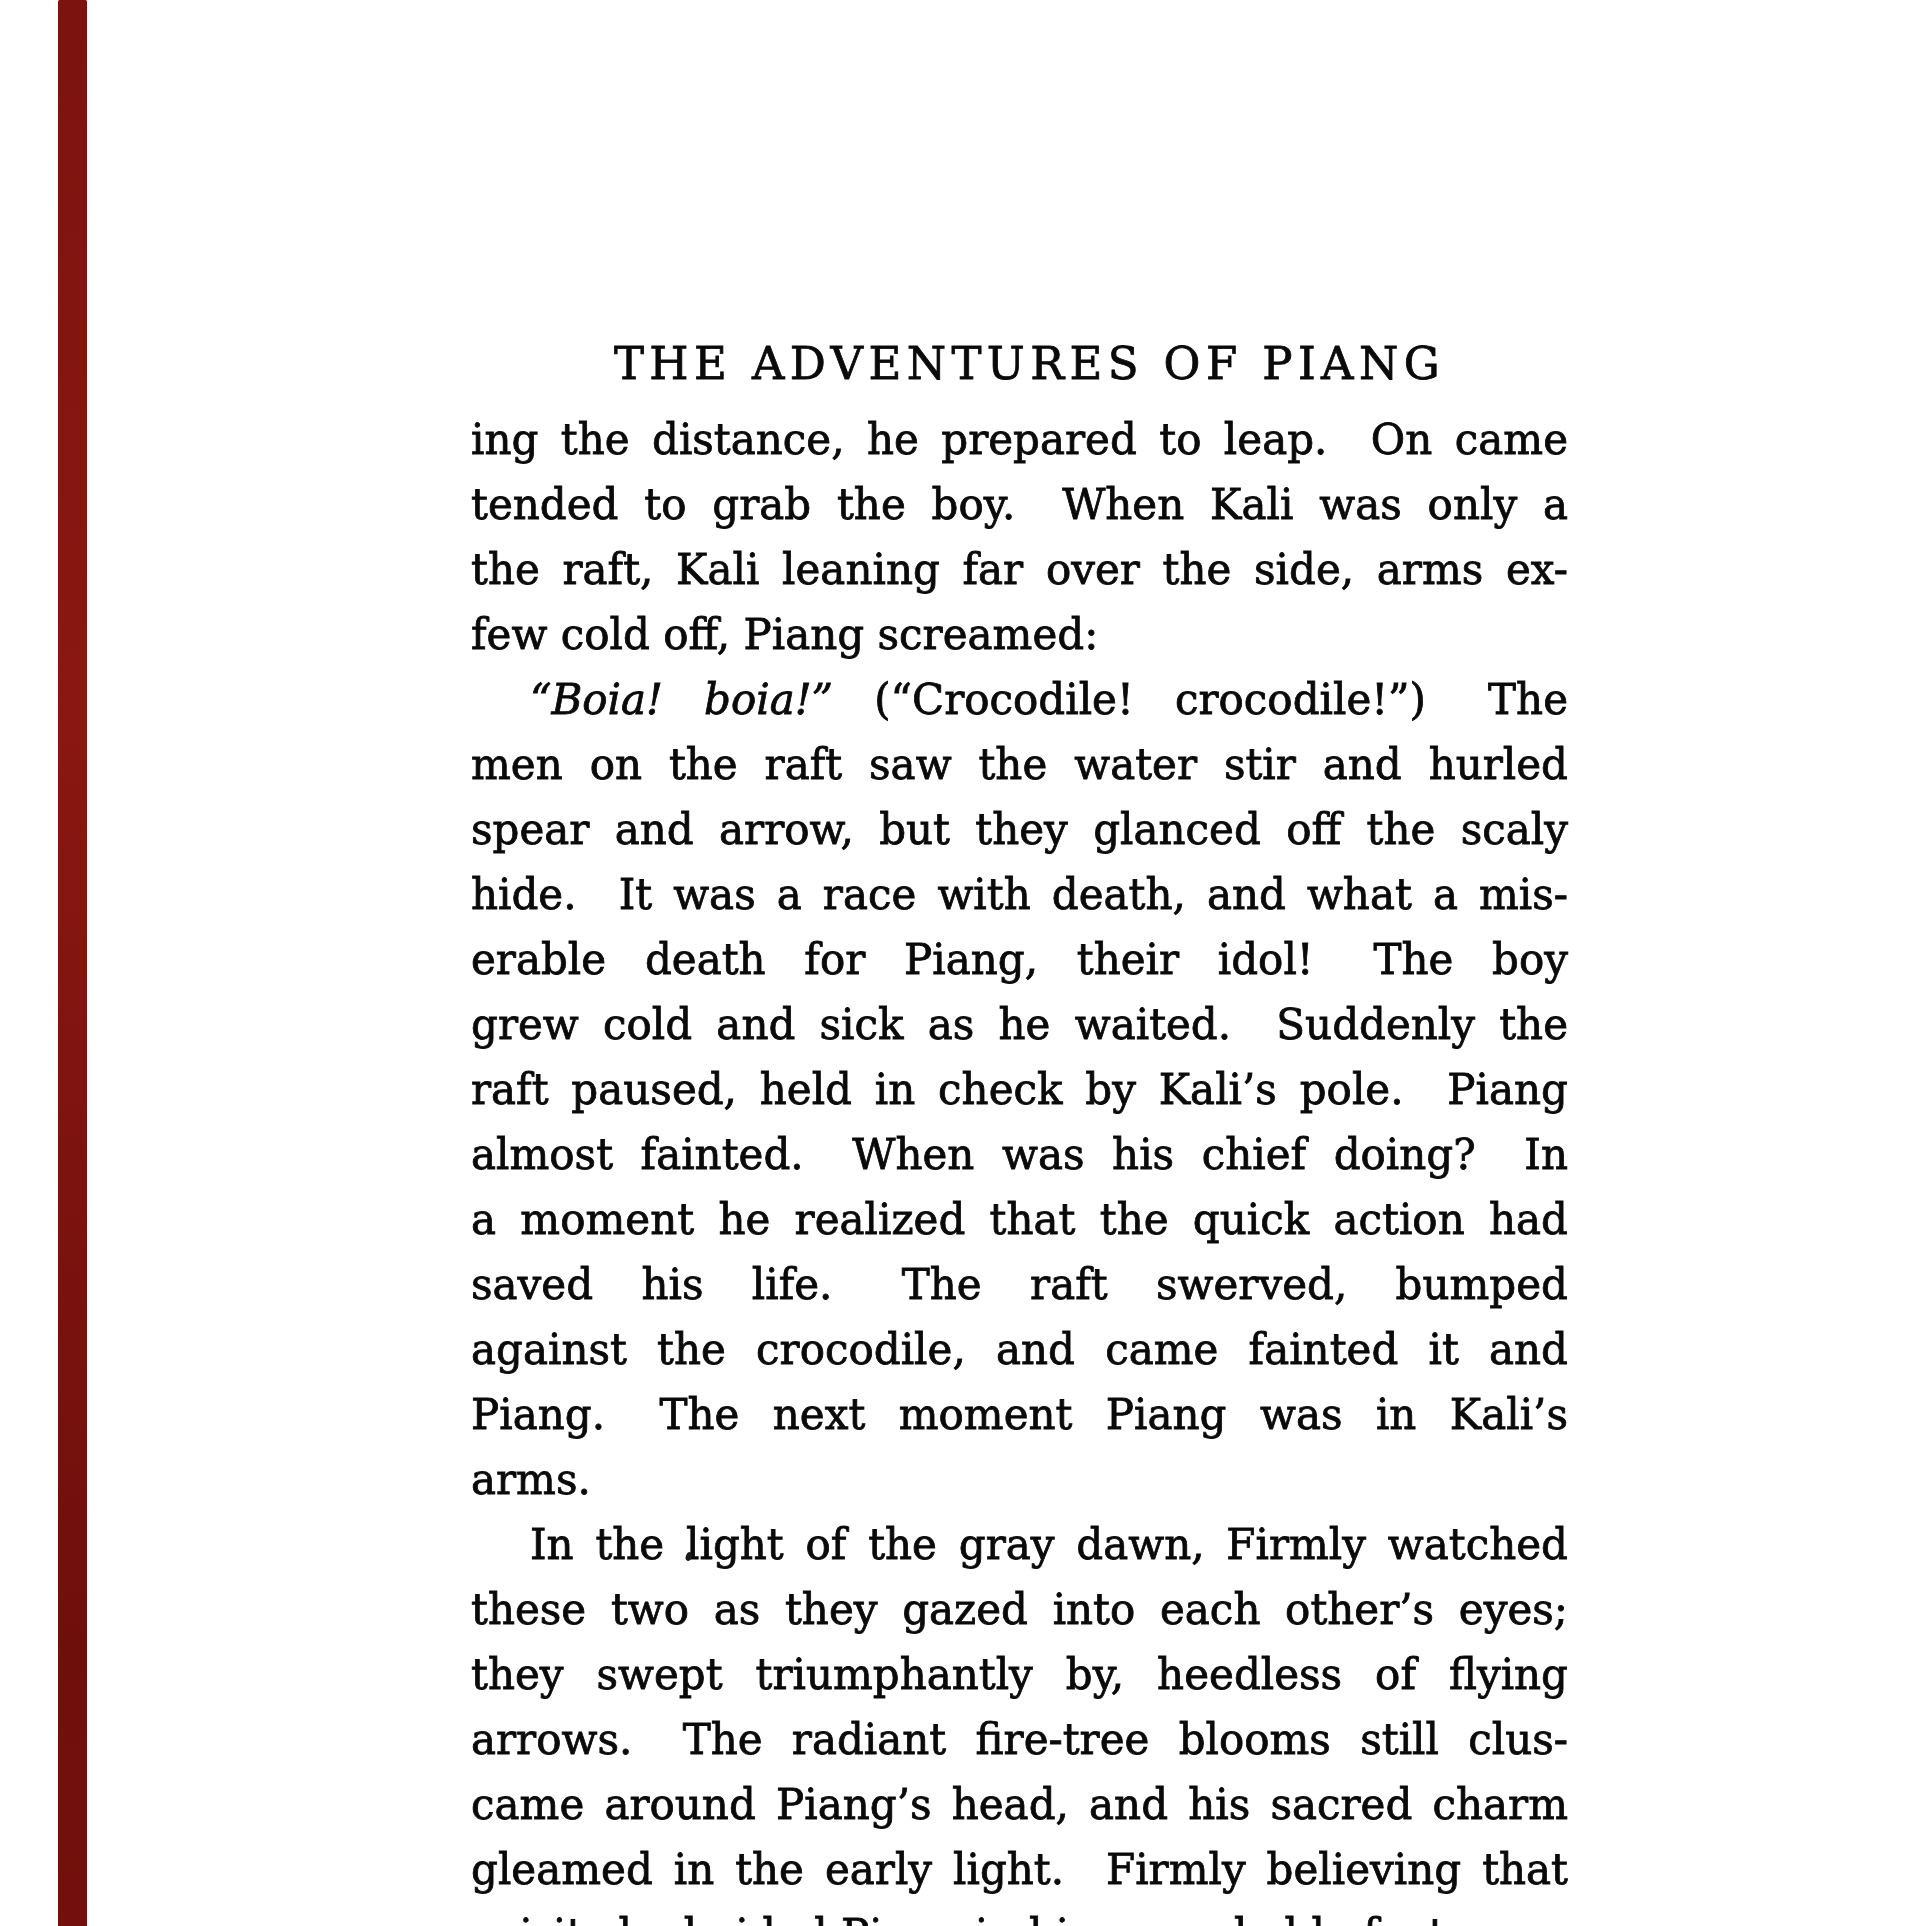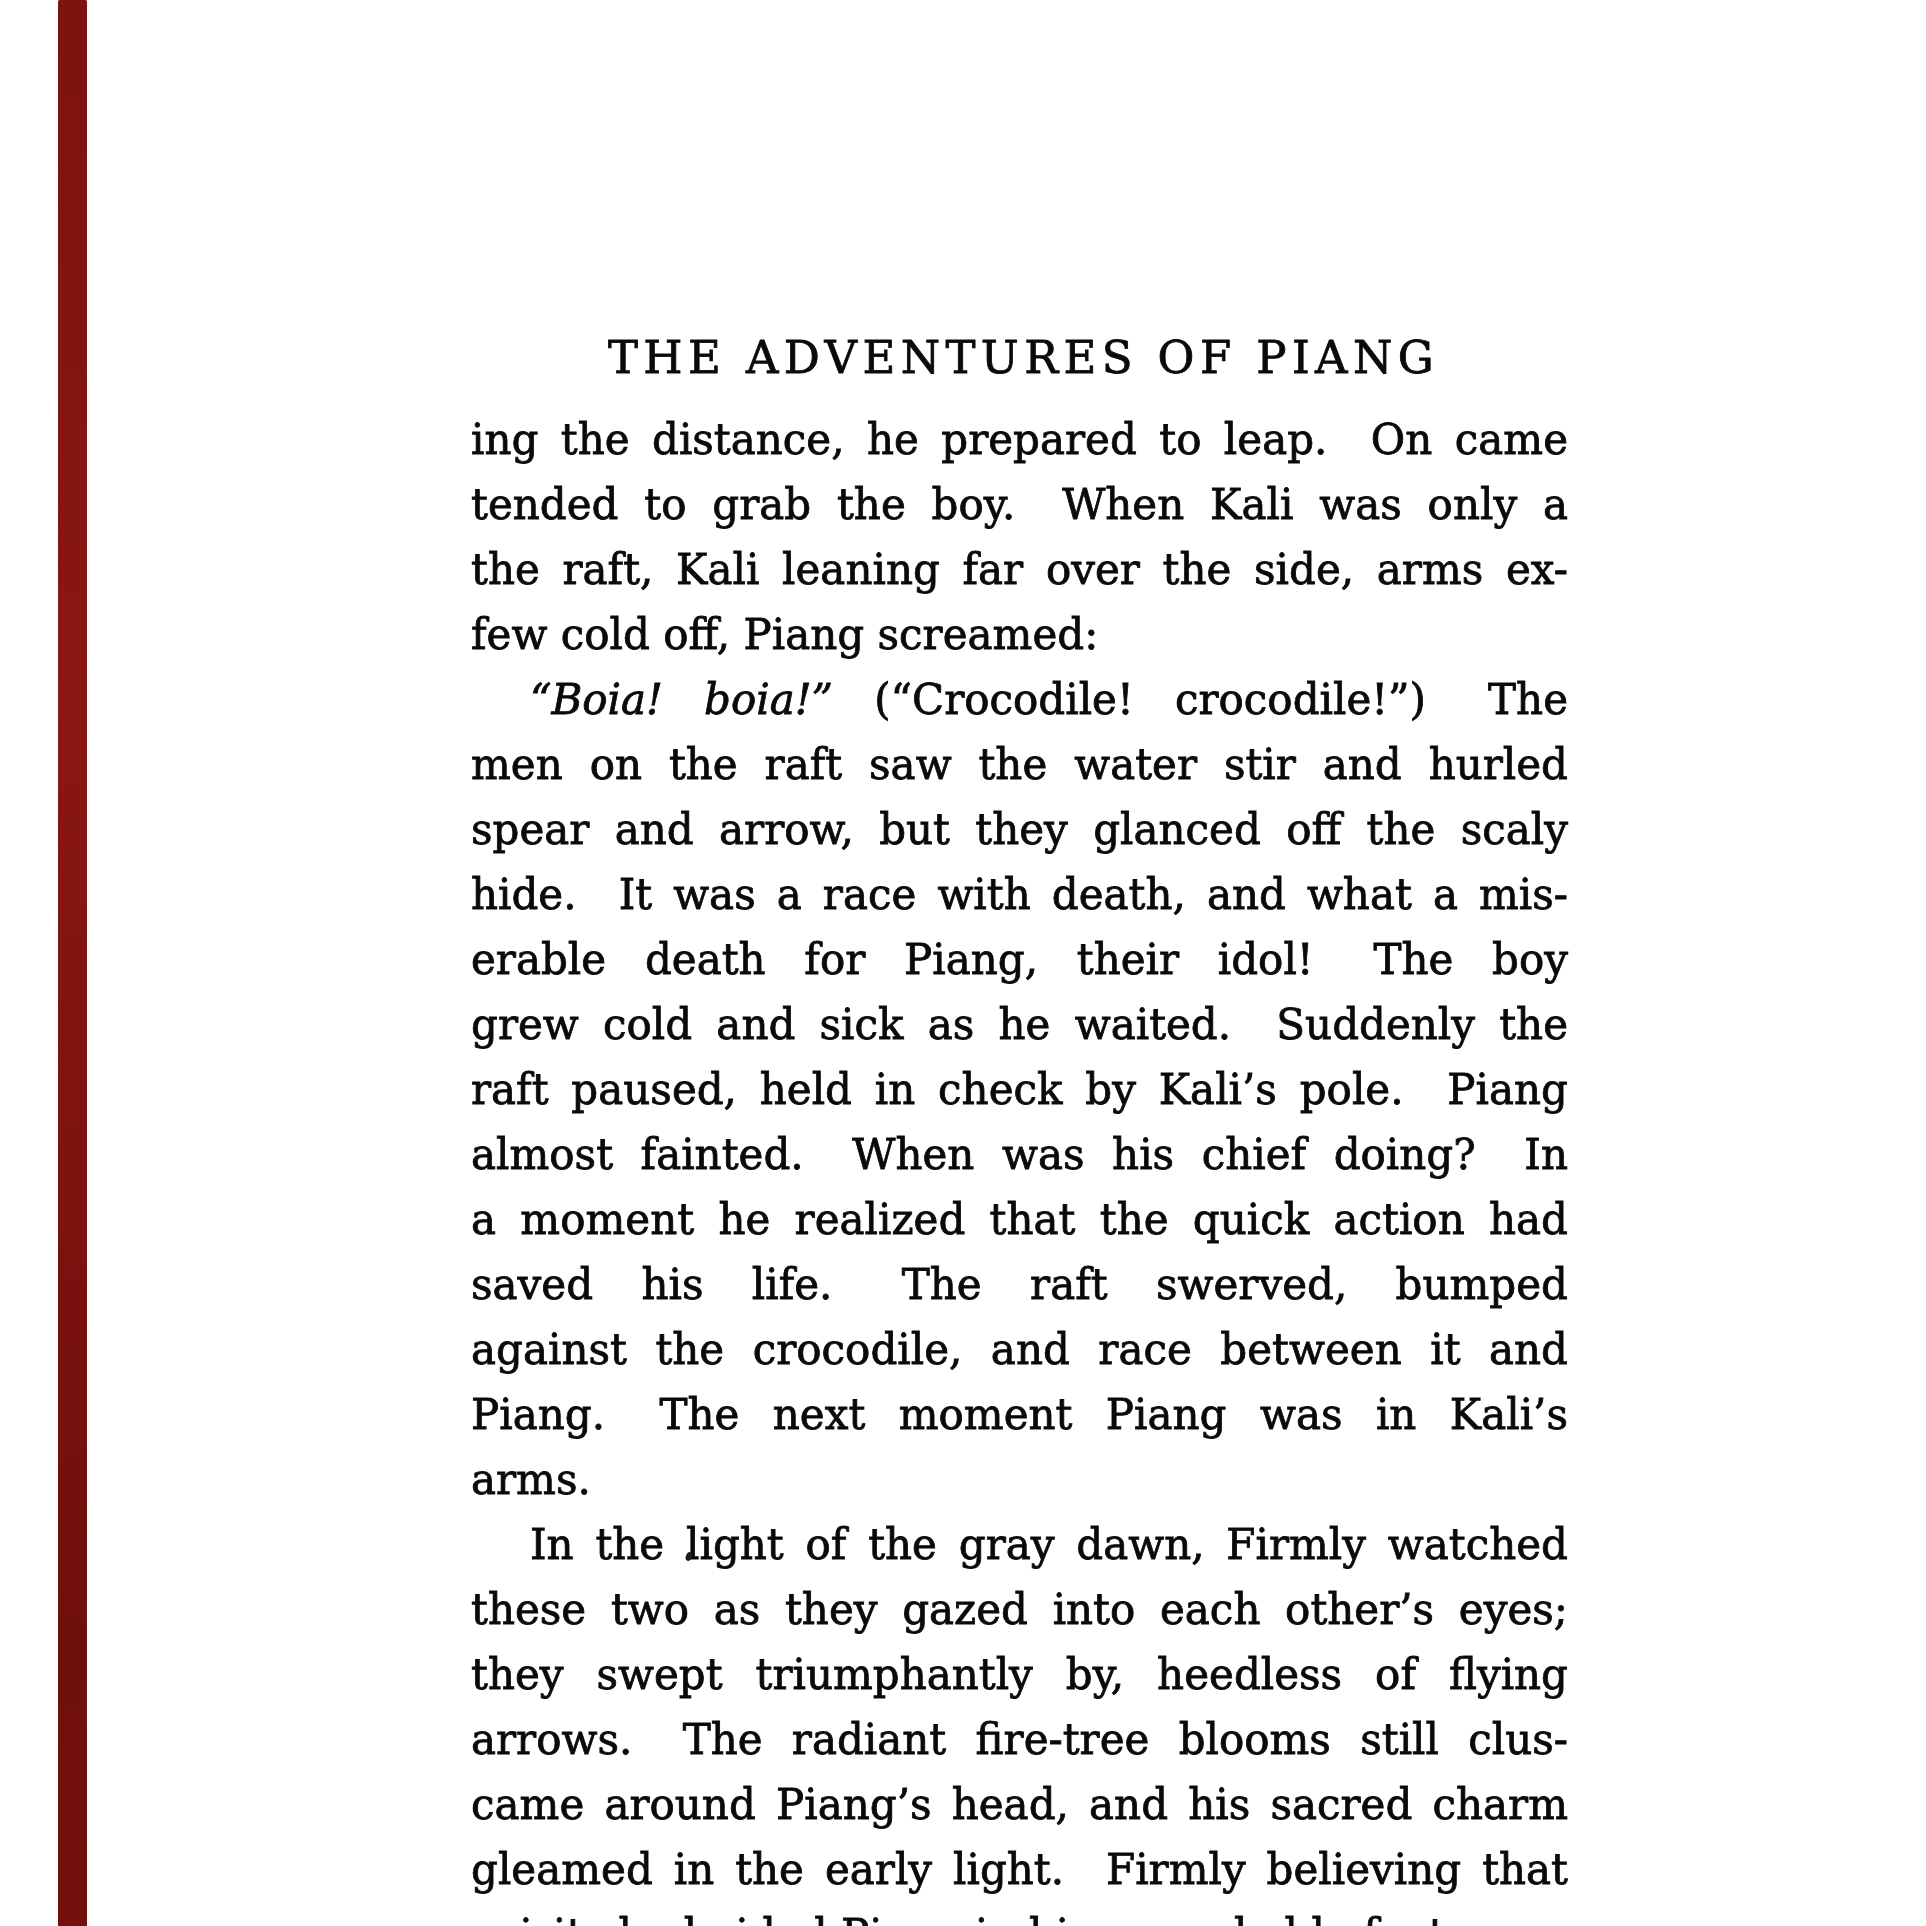--- a/index.html
+++ b/index.html
@@ -10,21 +10,21 @@
     overflow:hidden;
     font-family:"DejaVu Serif",serif;
     color:#0a0a0a;
   }
   .spine{
     position:absolute;left:58px;top:0;width:28.5px;height:2529px;
     background:linear-gradient(180deg,#7c130f 0%,#8a1712 28%,#6f0f0c 65%,#7c130f 100%);
     border-radius:1.5px;
   }
   .running-head{
-    position:absolute;left:471px;top:327px;width:1097px;margin:4px;
+    position:absolute;left:471px;top:327px;width:1097px;margin:10px;
     font-size:45px;font-weight:normal;letter-spacing:5.4px;
     text-align:center;white-space:nowrap;
     -webkit-text-stroke:0.8px #0a0a0a;
   }
   .text-column{
     position:absolute;left:471px;top:407px;width:1097px;
     font-size:42px;line-height:65px;
     -webkit-text-stroke:0.8px #0a0a0a;
   }
   .line{
@@ -55,21 +55,21 @@
       <div class="line indent"><span class="it">“Boia! boia!”</span><span> (“Crocodile! crocodile!”)  The</span></div>
       <div class="line"><span>men on the raft saw the water stir and hurled</span></div>
       <div class="line"><span>spear and arrow, but they glanced off the scaly</span></div>
       <div class="line"><span>hide.  It was a race with death, and what a mis-</span></div>
       <div class="line"><span>erable death for Piang, their idol!  The boy</span></div>
       <div class="line"><span>grew cold and sick as he waited.  Suddenly the</span></div>
       <div class="line"><span>raft paused, held in check by Kali’s pole.  Piang</span></div>
       <div class="line"><span>almost fainted.  When was his chief doing?  In</span></div>
       <div class="line"><span>a moment he realized that the quick action had</span></div>
       <div class="line"><span>saved his life.  The raft swerved, bumped</span></div>
-      <div class="line"><span>against the crocodile, and race between it and</span></div>
+      <div class="line"><span>against the crocodile, and came fainted it and</span></div>
       <div class="line"><span>Piang.  The next moment Piang was in Kali’s</span></div>
       <div class="line flush"><span>arms.</span></div>
       <div class="line indent"><span>In the light of the gray dawn, Firmly watched</span></div>
       <div class="line"><span>these two as they gazed into each other’s eyes;</span></div>
       <div class="line"><span>they swept triumphantly by, heedless of flying</span></div>
       <div class="line"><span>arrows.  The radiant fire-tree blooms still clus-</span></div>
       <div class="line"><span>came around Piang’s head, and his sacred charm</span></div>
       <div class="line"><span>gleamed in the early light.  Firmly believing that</span></div>
       <div class="line flush"><span>spirits had aided Piang in his remarkable feat,</span></div>
     </div>

